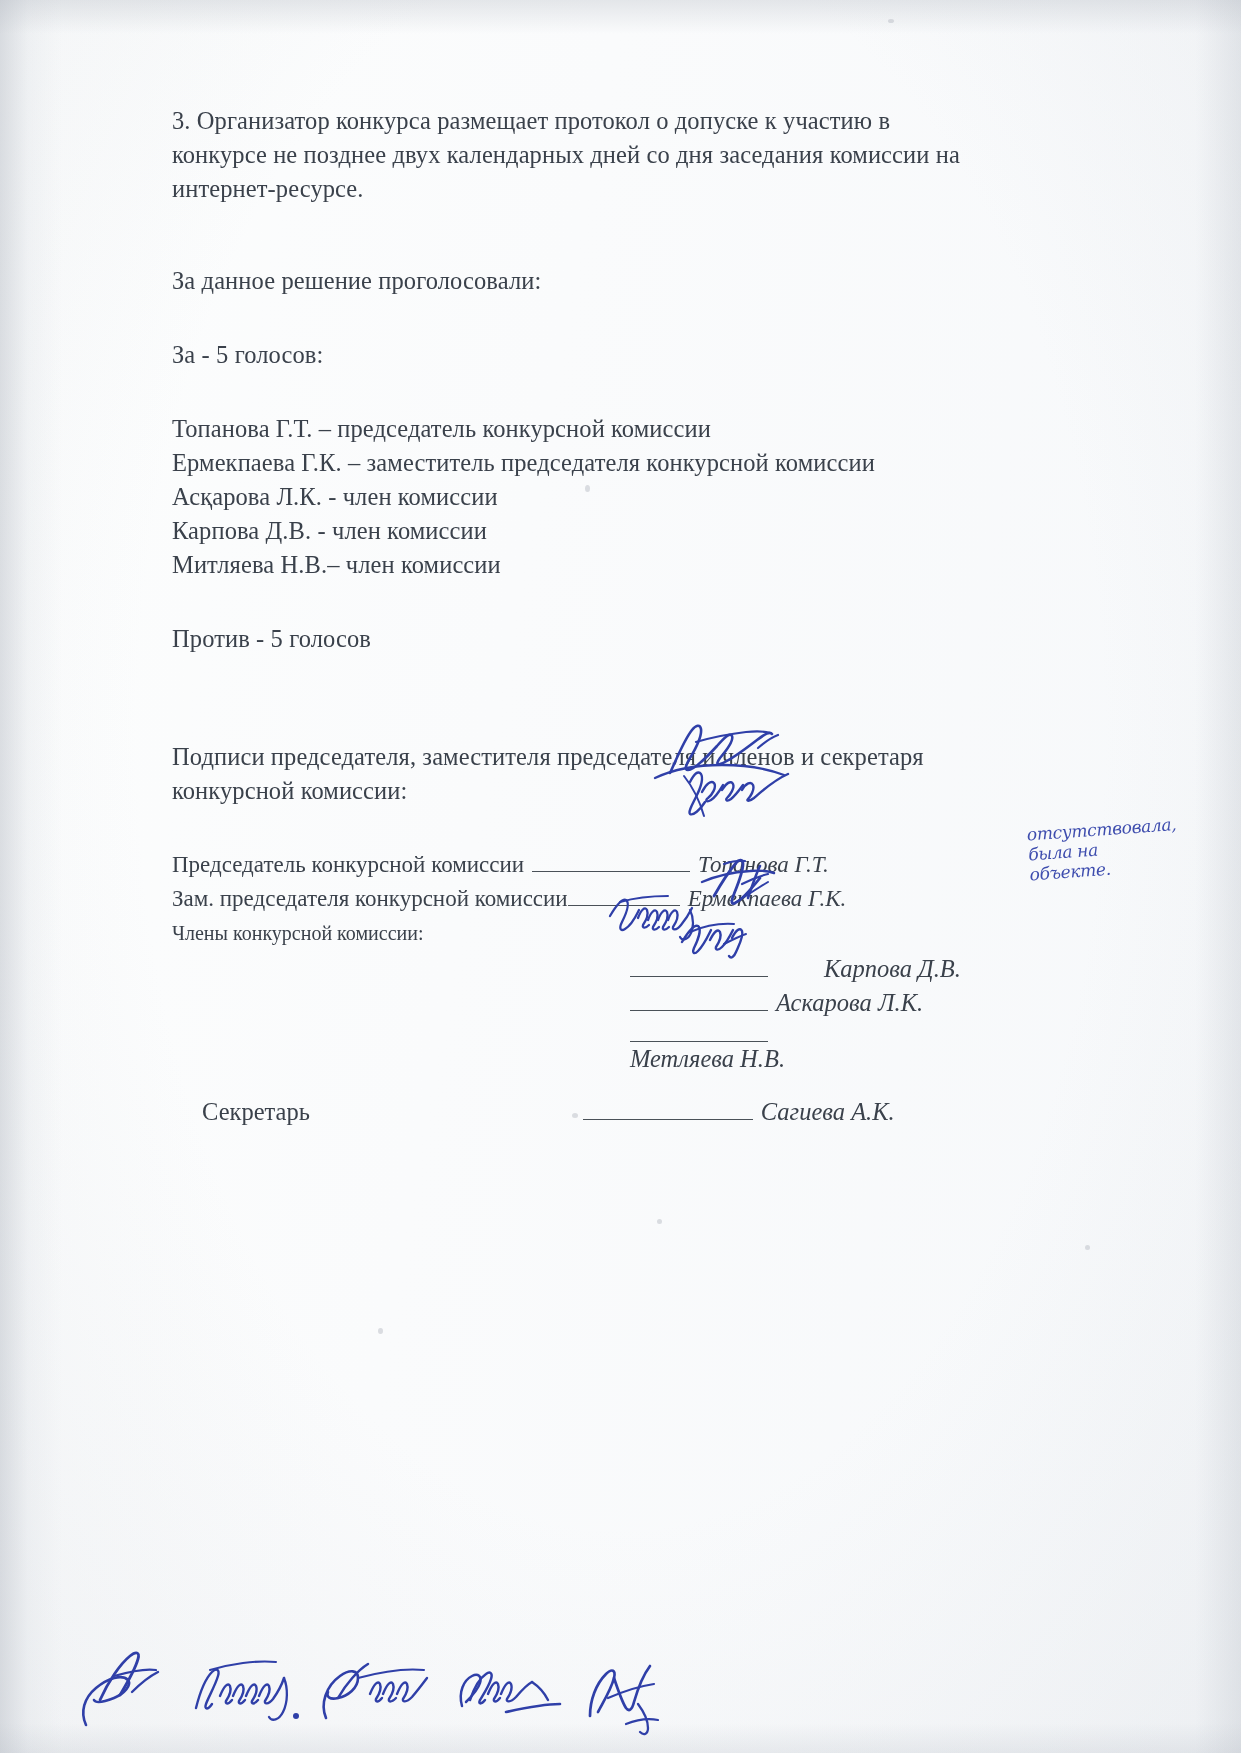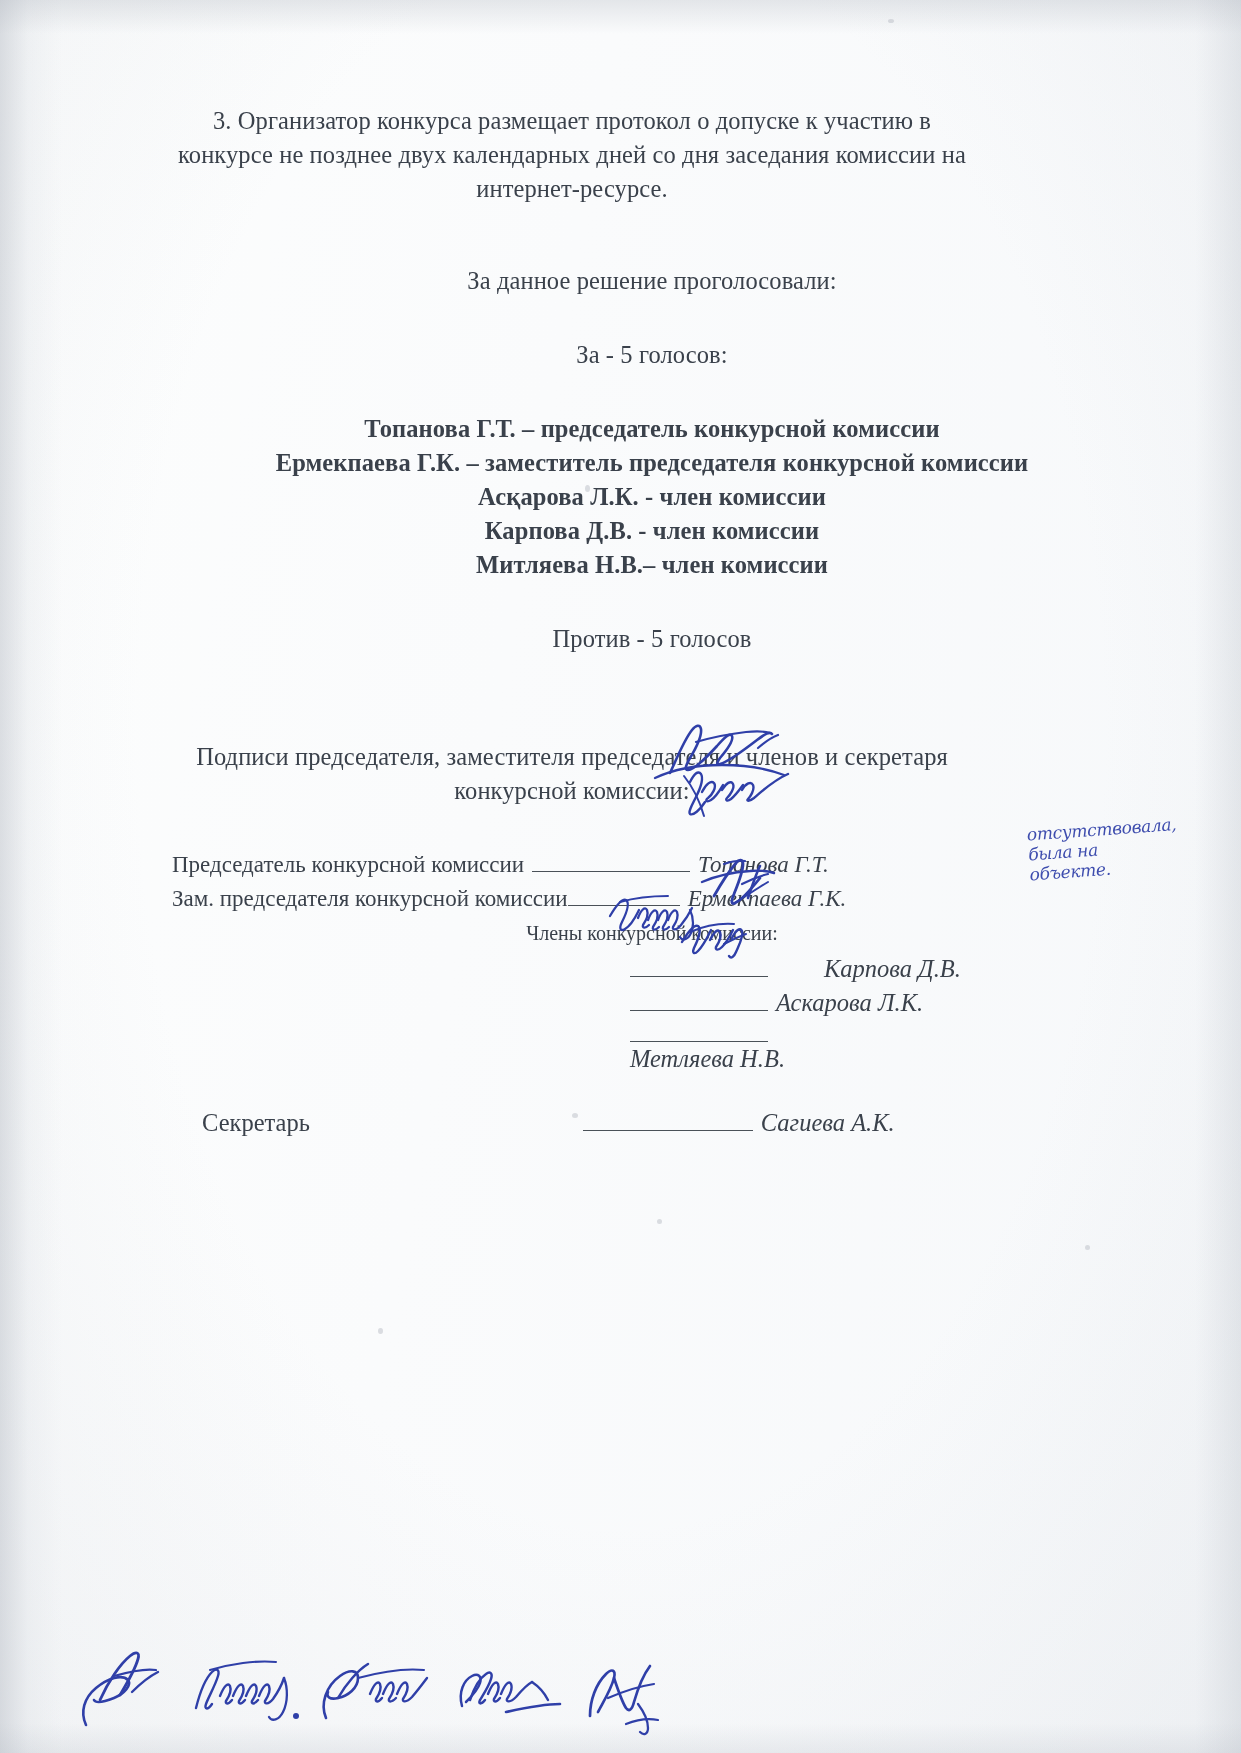--- a/index.html
+++ b/index.html
@@ -49,36 +49,35 @@
     left: 0; right: 0; bottom: 0; height: 30px;
     background: linear-gradient(0deg, rgba(180,186,195,0.22) 0%, rgba(255,255,255,0) 100%);
     pointer-events: none;
   }
 
   .content {
     position: absolute;
     left: 172px;
     top: 104px;
     width: 960px;
-    text-align: center;
   }
 
   .para {
     font-size: 24.5px;
     line-height: 34px;
     letter-spacing: 0.1px;
     margin: 0;
   }
   .para-main { width: 800px; }
 
   .spacer-lg { height: 58px; }
   .spacer-md { height: 40px; }
   .spacer-sm { height: 26px; }
 
-  .name-list .para { white-space: nowrap; font-weight: bold; }
+  .name-list .para { white-space: nowrap; }
 
   
   .sig-block { position: relative; }
   .sig-row {
     position: relative;
     display: flex;
     align-items: baseline;
     font-size: 23px;
     line-height: 34px;
     white-space: nowrap;
@@ -104,21 +103,21 @@
     white-space: nowrap;
   }
 
   .secretary-row {
     position: relative;
     display: flex;
     align-items: baseline;
     font-size: 24.5px;
     line-height: 34px;
     white-space: nowrap;
-    margin-top: 30px;
+    margin-top: 19px;
     padding-left: 30px;
   }
 
   
   .ink { position: absolute; pointer-events: none; }
   .ink svg { display: block; overflow: visible; }
   .ink path, .ink polyline { fill: none; stroke: #2f3fa8; stroke-linecap: round; stroke-linejoin: round; }
 
   .handnote {
     position: absolute;

